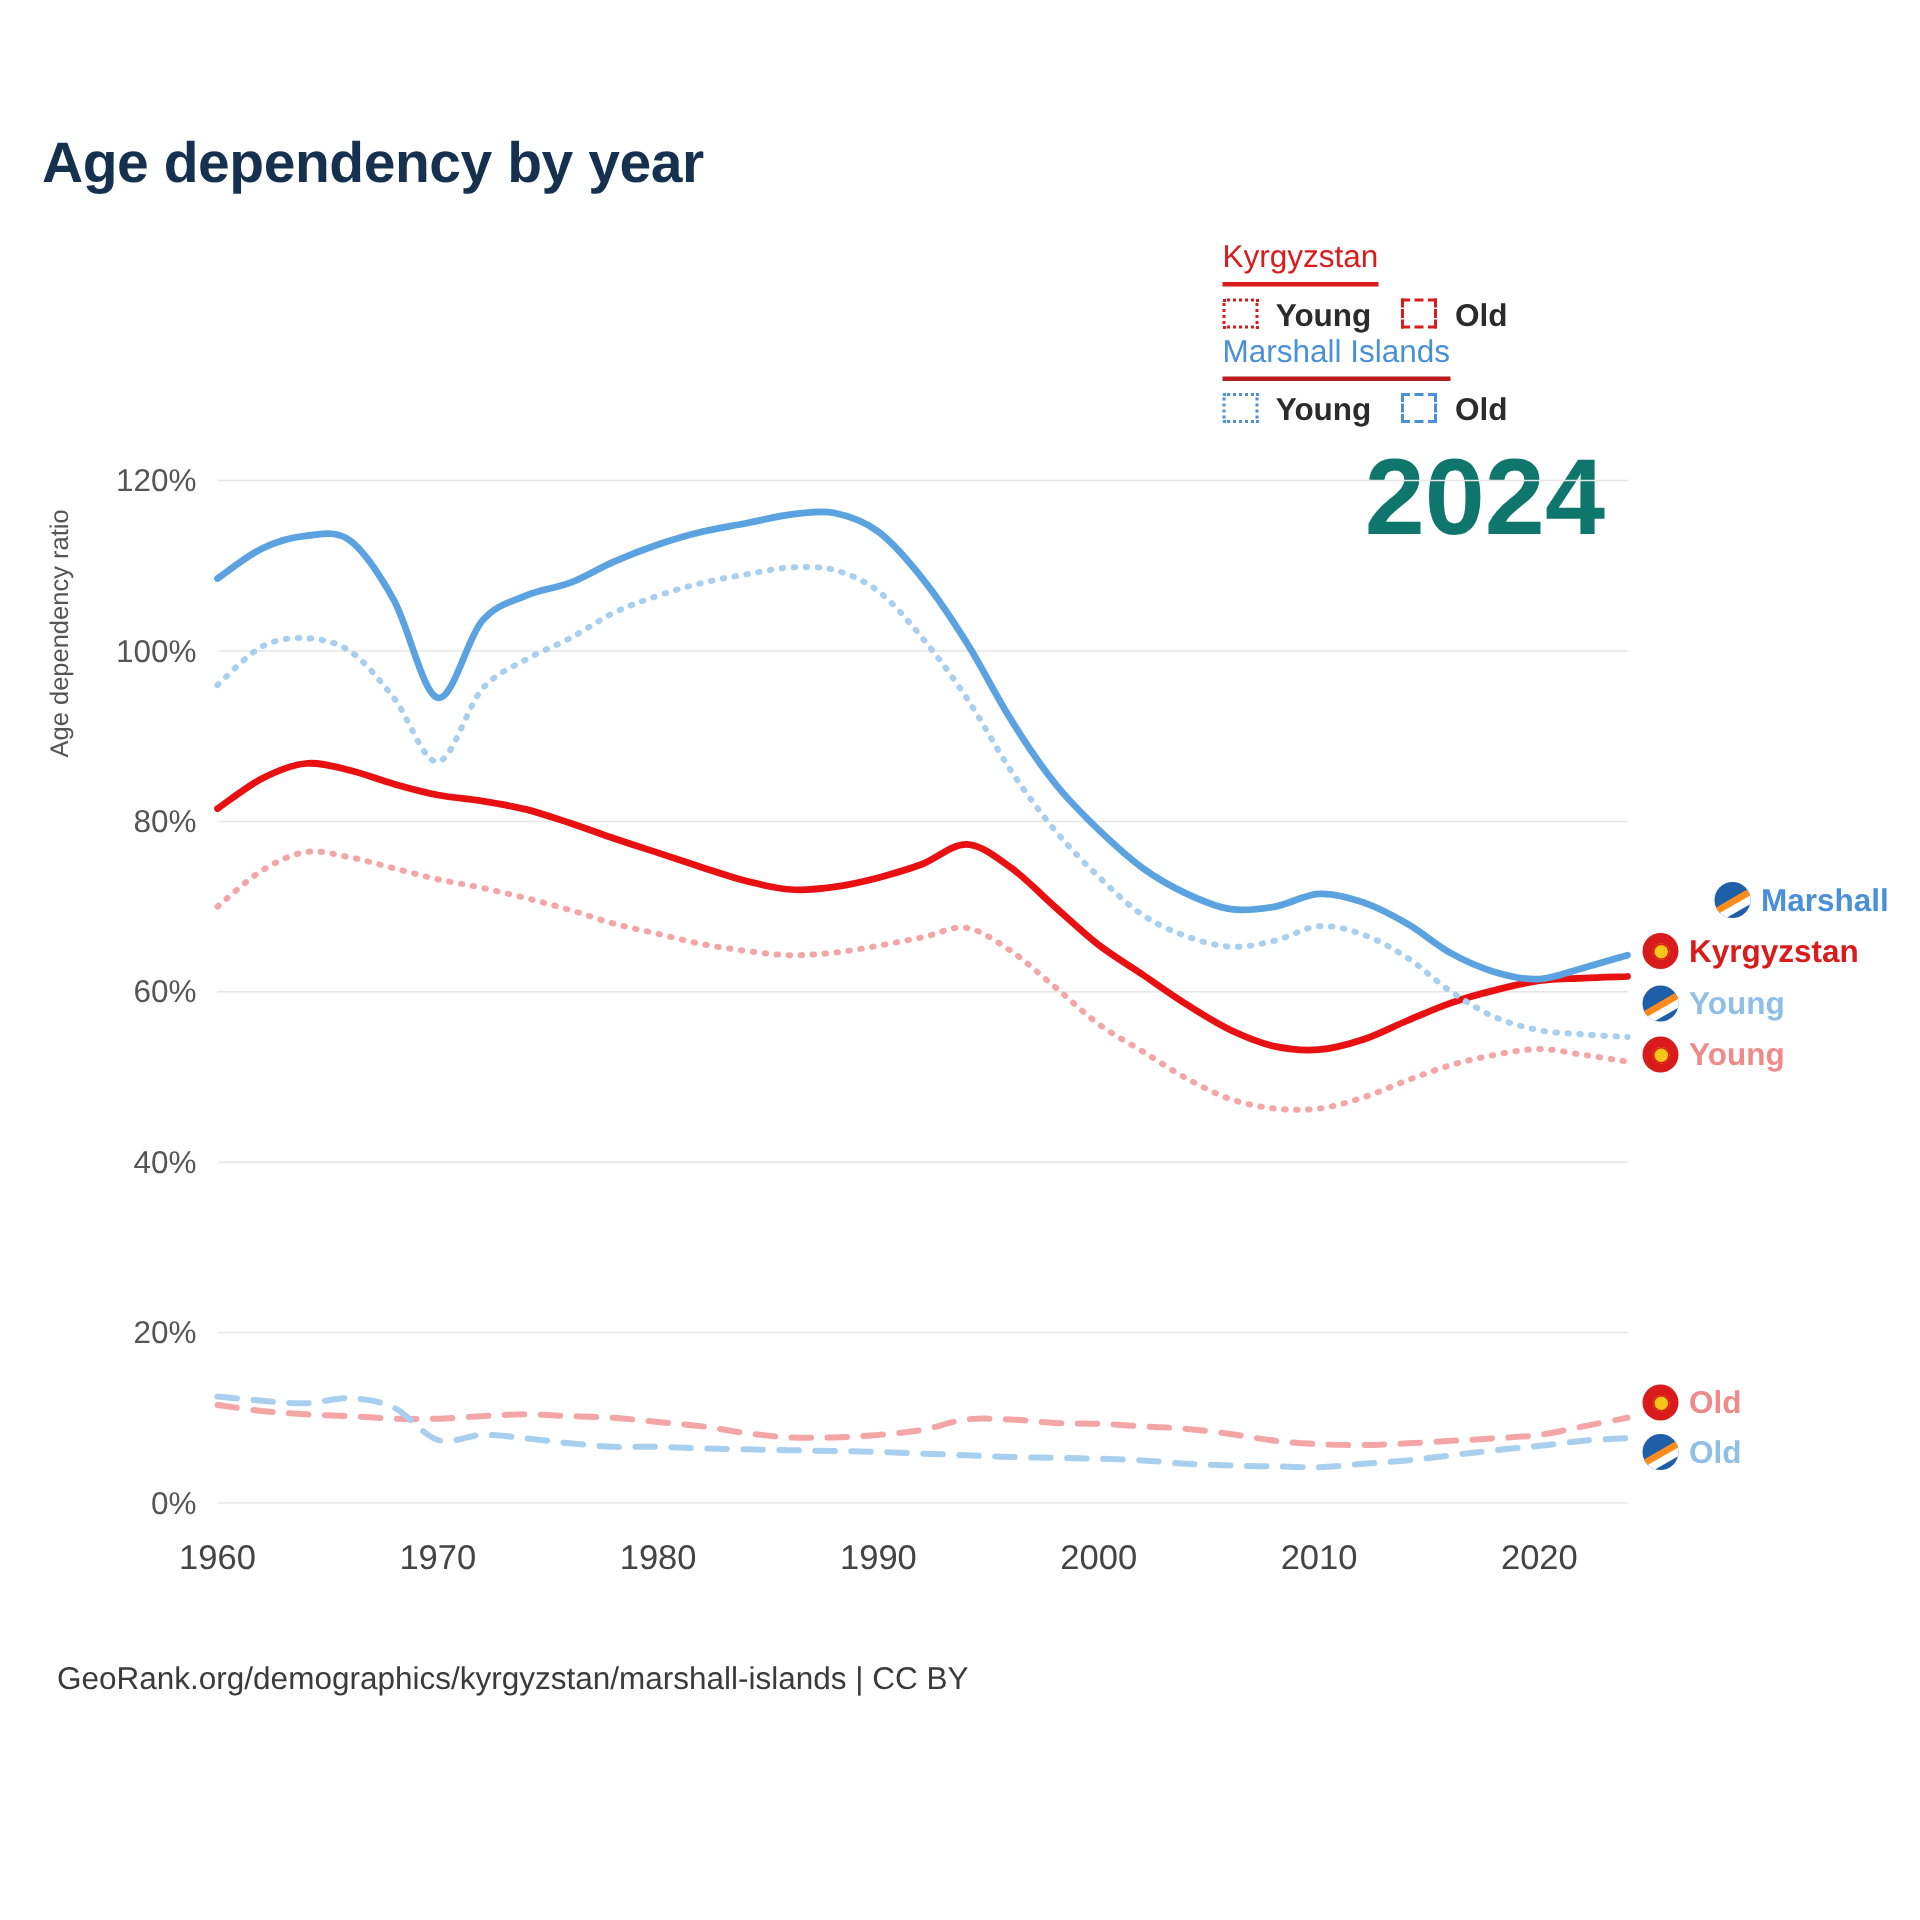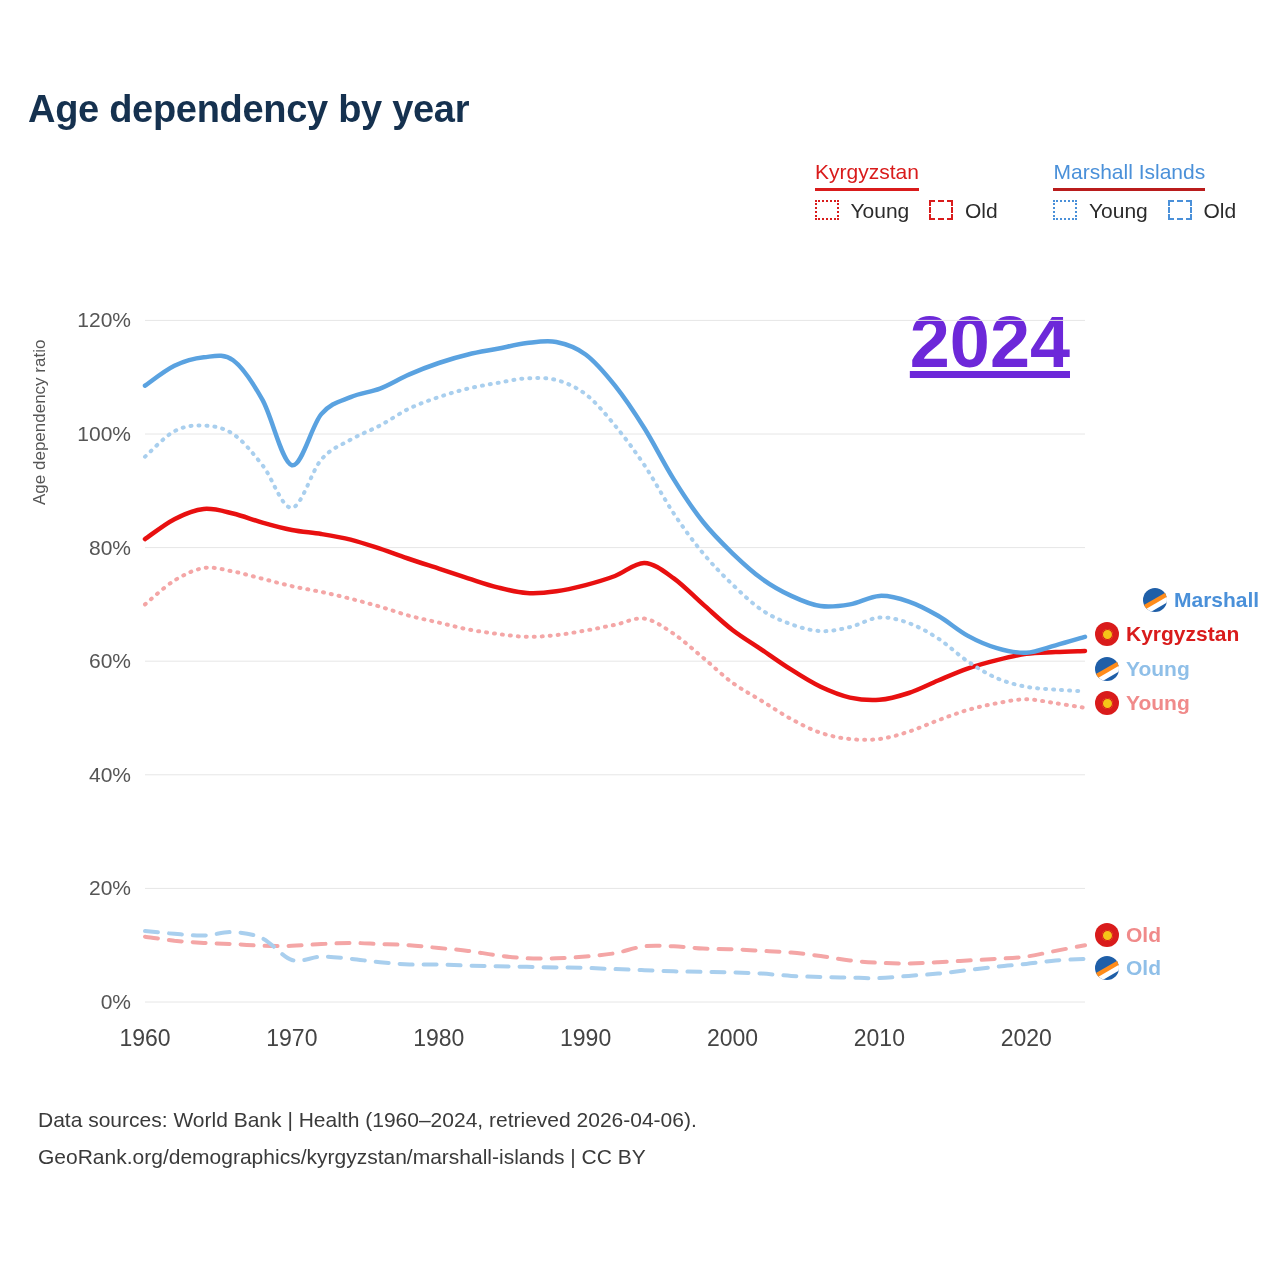--- a/index.html
+++ b/index.html
@@ -21,39 +21,39 @@
   #legend{
     position:absolute; left:815px; top:160px; width:440px;
     font-size:21px;
   }
   .legend-group{display:inline-block;vertical-align:top;}
   .legend-head{
     font-size:21px; padding-bottom:4px; margin-bottom:8px;
   }
   .legend-head.k{color:#d91b1b;border-bottom:3px solid #d91b1b;display:inline-block;}
   .legend-head.m{color:#4a90d9;border-bottom:3px solid #b91c1c;display:inline-block;}
-  .legend-items{white-space:nowrap;}
+  .legend-items{white-space:nowrap;font-weight:bold;}
   .legend-item{display:inline-block;margin-right:14px;}
   .swatch{
     display:inline-block;width:20px;height:16px;margin-right:6px;
     vertical-align:-2px;background:transparent;
   }
   .sw-k-young{border:2px dotted #d91b1b;}
   .sw-k-old{border:2px dashed #d91b1b;}
   .sw-m-young{border:2px dotted #4a90d9;}
   .sw-m-old{border:2px dashed #4a90d9;}
   .legend-label{font-size:21px;color:#2b2b2b;}
   #ylabel{
     position:absolute;left:30px;top:505px;
     transform:rotate(-90deg);transform-origin:0 0;
     font-size:17px;color:#555;white-space:nowrap;
   }
   #bigyear{
-    position:absolute;right:210px;top:301px;
-    font-size:72px;font-weight:bold;color:#6d28d9;text-decoration:underline;
+    position:absolute;right:210px;top:291px;
+    font-size:72px;font-weight:bold;color:#0f766e;
   }
   .end-label{
     position:absolute;font-size:21px;font-weight:bold;white-space:nowrap;
   }
   .flag{
     display:inline-block;width:24px;height:24px;border-radius:50%;
     vertical-align:-5px;margin-right:7px;position:relative;overflow:hidden;
   }
   .flag-kg{background:#d91b1b;}
   .flag-kg:after{
@@ -148,15 +148,14 @@
 <div id="endlabels">
     <div class="end-label" style="left: 1095px; top: 588px; color: rgb(74, 144, 217); padding-left: 48px;"><span class="flag flag-mh"></span><span>Marshall</span></div>
     <div class="end-label" style="left: 1095px; top: 622px; color: rgb(217, 27, 27);"><span class="flag flag-kg"></span><span>Kyrgyzstan</span></div>
     <div class="end-label" style="left: 1095px; top: 657px; color: rgb(143, 191, 232);"><span class="flag flag-mh"></span><span>Young</span></div>
     <div class="end-label" style="left: 1095px; top: 691px; color: rgb(240, 138, 138);"><span class="flag flag-kg"></span><span>Young</span></div>
     <div class="end-label" style="left: 1095px; top: 923px; color: rgb(240, 138, 138);"><span class="flag flag-kg"></span><span>Old</span></div>
     <div class="end-label" style="left: 1095px; top: 956px; color: rgb(143, 191, 232);"><span class="flag flag-mh"></span><span>Old</span></div>
   </div>
 
 <div id="footer">
-  <div>Data sources: World Bank | Health (1960–2024, retrieved 2026-04-06).</div>
   <div>GeoRank.org/demographics/kyrgyzstan/marshall-islands | CC BY</div>
 </div>
 
 </body></html>

